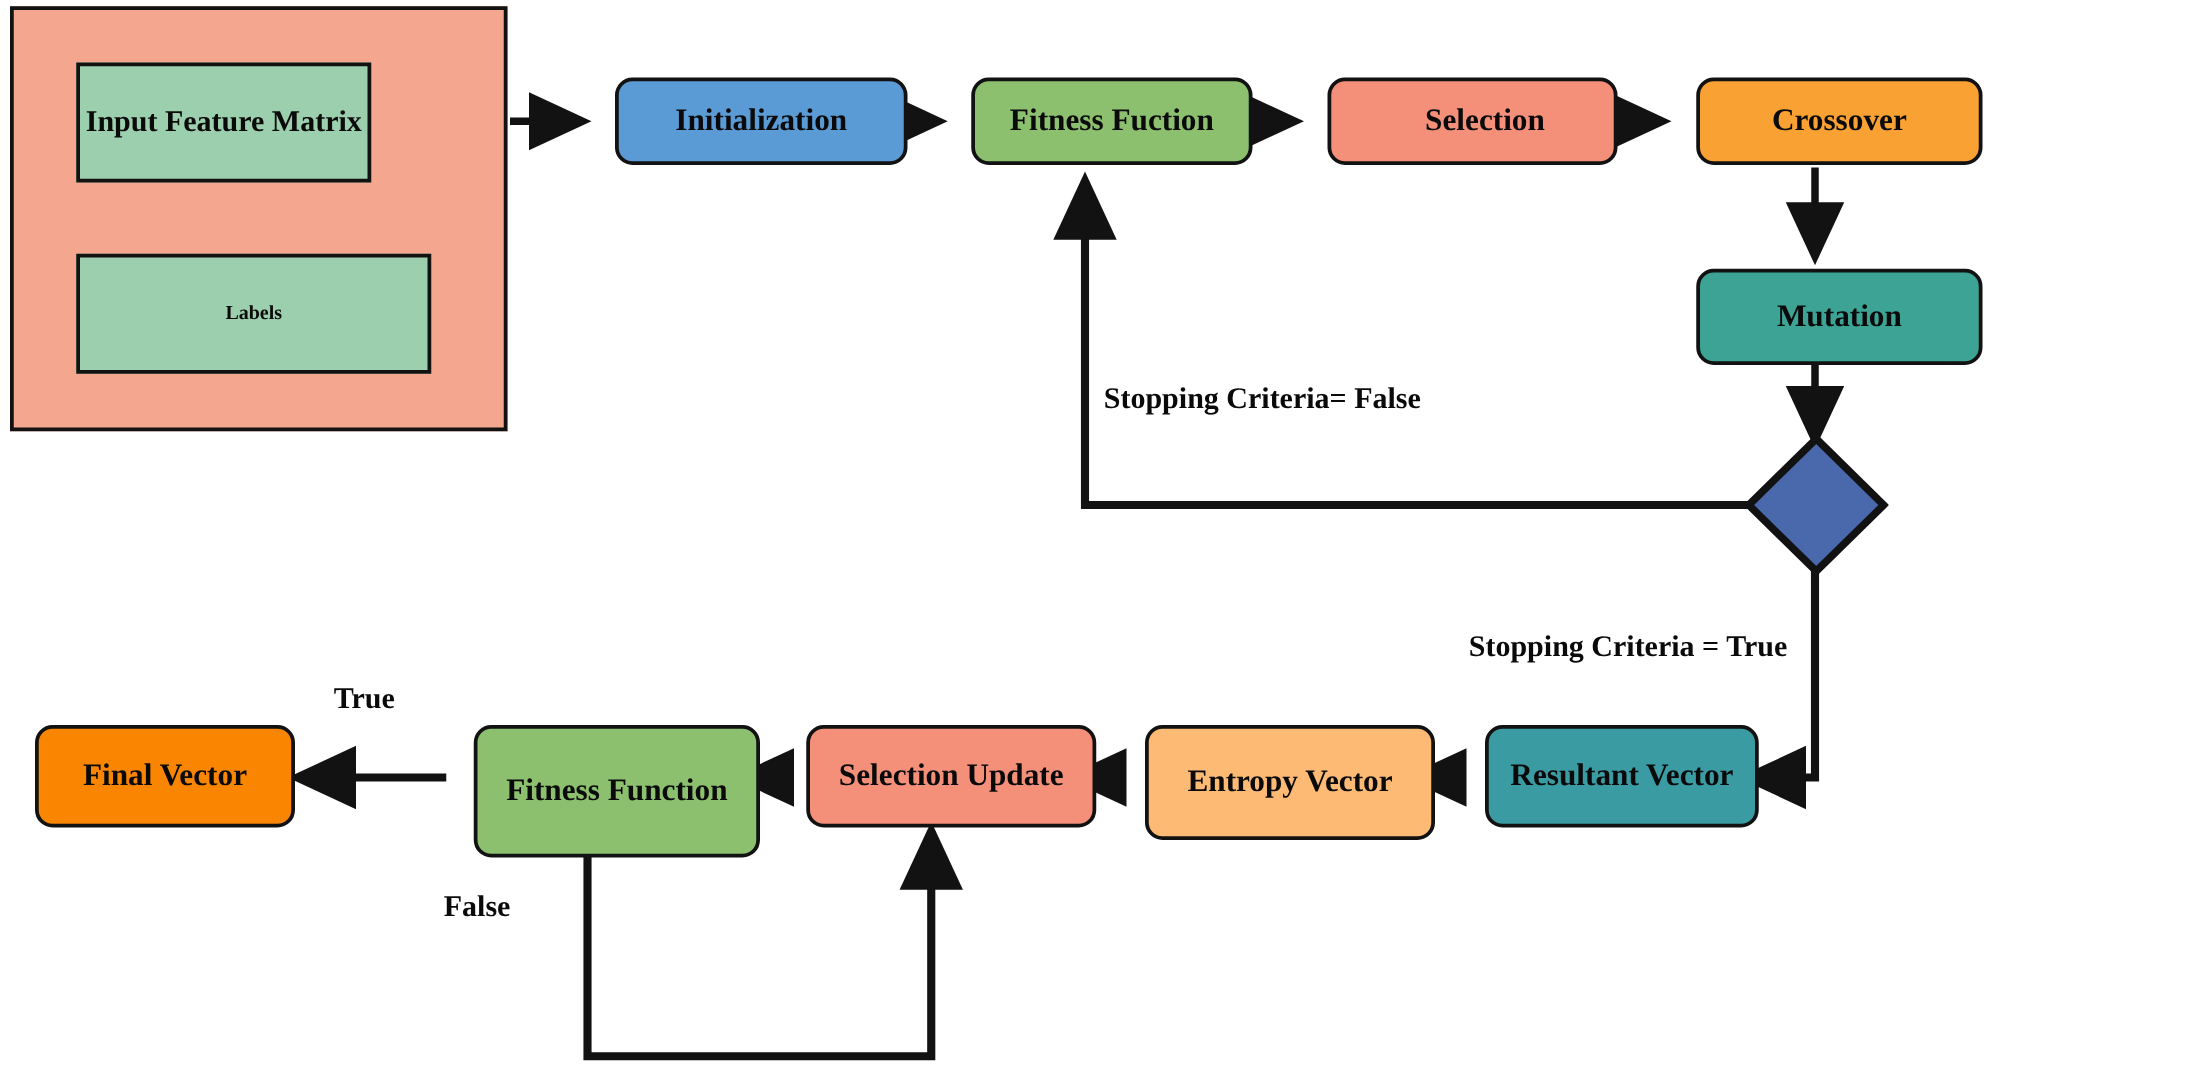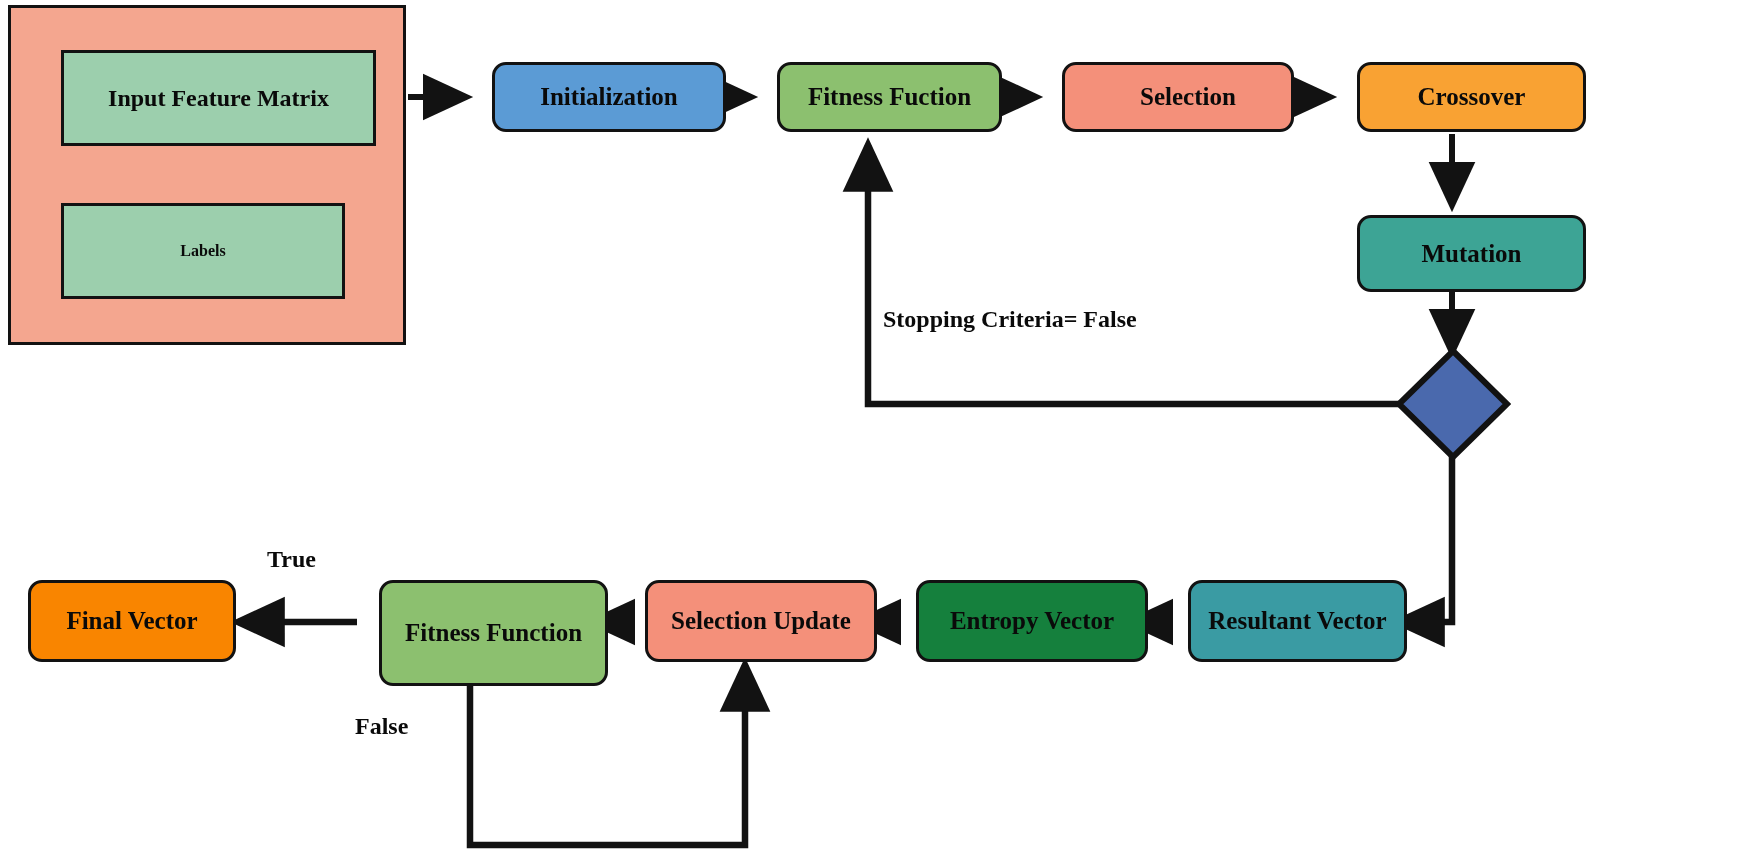--- a/index.html
+++ b/index.html
@@ -99,21 +99,21 @@
     <path d="M623,622 L592,622" stroke="#121212" stroke-width="6" fill="none" marker-end="url(#arrow)"></path>
 
     <path d="M357,622 L238,622" stroke="#121212" stroke-width="6.5" fill="none" marker-end="url(#arrow)"></path>
 
     <path d="M470,662 L470,845 L745,845 L745,665" stroke="#121212" stroke-width="6.5" fill="none" stroke-linejoin="miter" marker-end="url(#arrow)"></path>
   </svg>
 
   <div class="node sharp container-node" style="left:8px; top:5px; width:398px; height:340px; background:#f4a68f;">
   </div>
 
-  <div class="node sharp" style="left:61px; top:50px; width:315px; height:96px; background:#9ccfad; font-size:24px;">
+  <div class="node sharp" style="left:61px; top:50px; width:236px; height:96px; background:#9ccfad; font-size:24px;">
     <span>Input Feature Matrix</span>
   </div>
 
   <div class="node sharp" style="left:61px; top:203px; width:284px; height:96px; background:#9ccfad; font-size:16px;">
     <span>Labels</span>
   </div>
 
   <div class="node rounded" style="left:472px; top:62px; width:234px; height:70px; background:#5b9bd5; font-size:25px;">
     <span>Initialization</span>
   </div>
@@ -145,28 +145,29 @@
   </div>
 
   <div class="node rounded" style="left:359px; top:580px; width:229px; height:106px; background:#8cc06f; font-size:25px;">
     <span>Fitness Function</span>
   </div>
 
   <div class="node rounded" style="left:625px; top:580px; width:232px; height:82px; background:#f4907a; font-size:25px;">
     <span>Selection Update</span>
   </div>
 
-  <div class="node rounded" style="left:896px; top:580px; width:232px; height:82px; background:#15803d; font-size:25px;">
+  <div class="node rounded" style="left:896px; top:580px; width:232px; height:92px; background:#fdba74; font-size:25px;">
     <span>Entropy Vector</span>
   </div>
 
   <div class="node rounded" style="left:1168px; top:580px; width:219px; height:82px; background:#3a9ba3; font-size:25px;">
     <span>Resultant Vector</span>
   </div>
 
   <div class="edge-label" style="left:883px; top:306px; font-size:24px;">Stopping Criteria= False</div>
 
+  <div class="edge-label" style="left:1175px; top:505px; font-size:24px;">Stopping Criteria = True</div>
 
   <div class="edge-label" style="left:267px; top:546px; font-size:24px;">True</div>
 
   <div class="edge-label" style="left:355px; top:713px; font-size:24px;">False</div>
 
 </div>
 
 </body></html>

